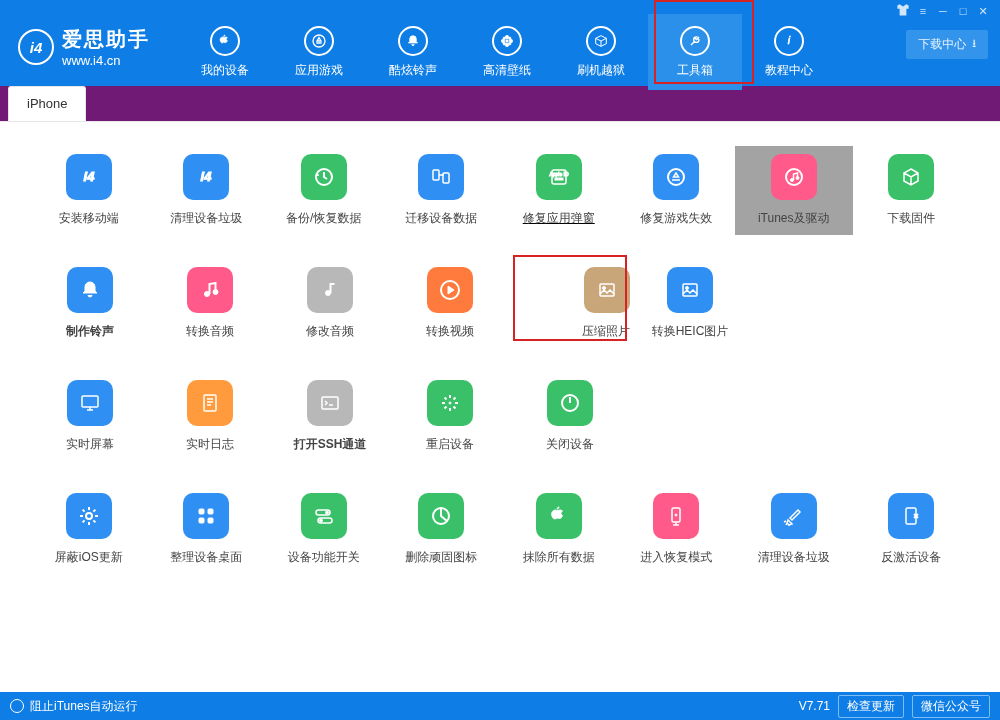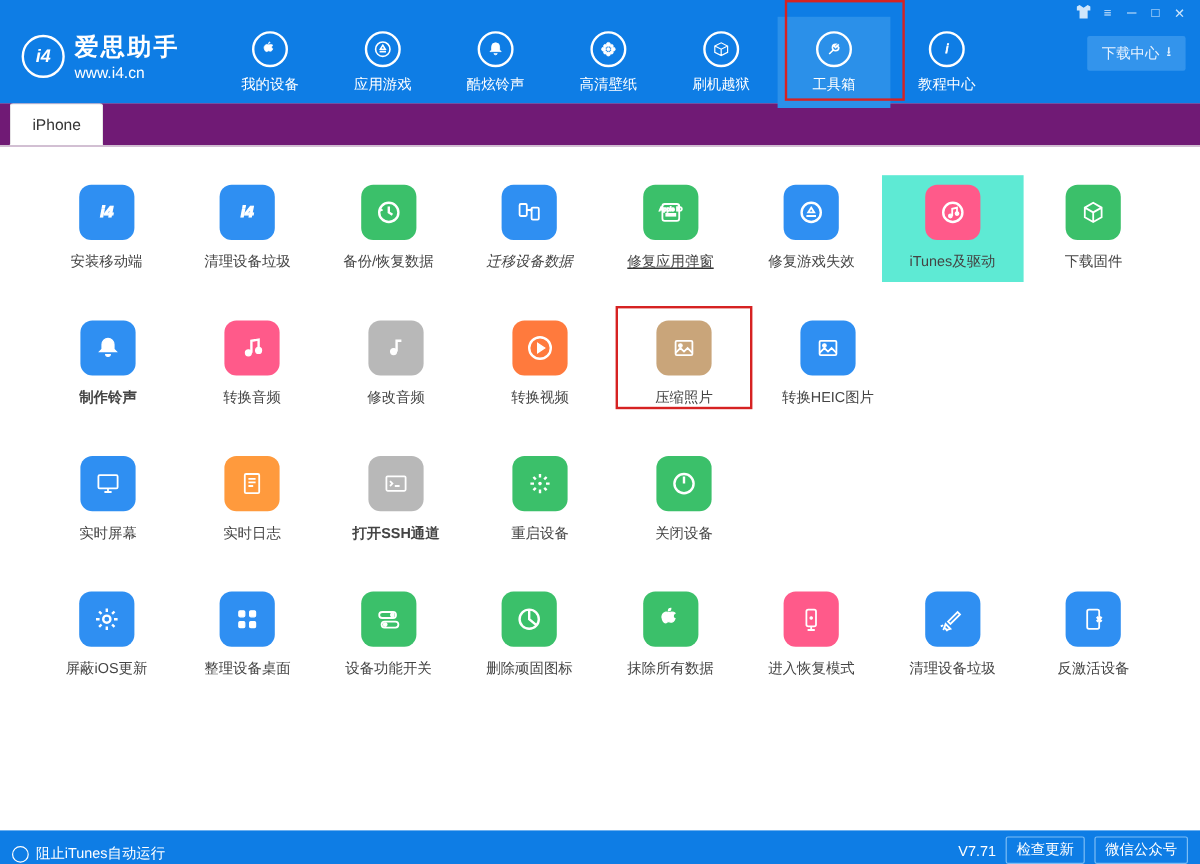--- a/index.html
+++ b/index.html
@@ -18,25 +18,25 @@
 .nav-item .circ svg{width:16px;height:16px;fill:#fff;stroke:#fff}
 .nav-item .lbl{font-size:12px}
 .hi-red{position:absolute;border:2px solid #d62222;pointer-events:none}
 .dlbtn{position:absolute;right:12px;top:30px;background:#3394ec;color:#e8f3ff;font-size:12px;padding:5px 12px;border-radius:2px;display:flex;align-items:center;gap:6px}
 .dlbtn .arr{font-size:11px}
 .tabs{height:36px;border-bottom:1px solid #e6e6e6;display:flex;align-items:flex-start;padding-left:8px;background:#701a75}
 .tab{padding:9px 18px;font-size:13px;color:#333;background:#fff;border:1px solid #e6e6e6;border-bottom:1px solid #fff;margin-bottom:-1px;border-top-left-radius:3px;border-top-right-radius:3px}
 .grid{flex:1;padding:24px 30px;overflow:auto}
 .row{display:flex;gap:0;margin-bottom:24px}
 .tool{width:120px;display:flex;flex-direction:column;align-items:center;gap:10px;cursor:pointer;padding:8px 0}
-.tool.hover{background:#5eead4}
+.tool.hover{background:#a3a3a3}
 .tic{width:46px;height:46px;border-radius:10px;display:flex;align-items:center;justify-content:center;color:#fff}
 .tic svg{width:24px;height:24px;fill:#fff;stroke:#fff}
 .tool .tl{font-size:12px;color:#444;white-space:nowrap}
-.footer{height:28px;background:#0e7de5;display:flex;align-items:flex-end;color:#fff;font-size:12px;padding:0 10px;justify-content:space-between}
+.footer{height:28px;background:#0e7de5;display:flex;align-items:center;color:#fff;font-size:12px;padding:0 10px;justify-content:space-between}
 .fleft{display:flex;align-items:center;gap:6px}
 .fright{display:flex;align-items:center;gap:8px}
 .fbtn{border:1px solid #7cbdf5;padding:2px 8px;border-radius:2px;cursor:pointer}
 .ocir{width:14px;height:14px;border:1.5px solid #fff;border-radius:50%}
 </style>
 </head>
 <body>
 
 <div class="header">
   <div class="winbar">
@@ -157,21 +157,21 @@
       <div class="tool" style="position: relative;">
         <div class="tic" style="background:#3bc06a">
           <svg viewBox="0 0 24 24">
             <circle cx="12" cy="12" r="8" fill="none" stroke-width="2"></circle>
             <path d="M12 7v5l3 2" fill="none" stroke-width="2"></path>
             <path d="M5 8l-1 3 3-1"></path>
           </svg>
         </div>
         <div class="tl">备份/恢复数据</div>
       </div>
-      <div class="tool" style="position: relative; font-style: italic;">
+      <div class="tool" style="position: relative;">
         <div class="tic" style="background:#2f8ff2">
           <svg viewBox="0 0 24 24">
             <rect x="4" y="5" width="6" height="10" rx="1" fill="none" stroke-width="1.5"></rect>
             <rect x="14" y="8" width="6" height="10" rx="1" fill="none" stroke-width="1.5"></rect>
             <path d="M10 10h4m-1-1l1 1-1 1" fill="none" stroke-width="1.5"></path>
           </svg>
         </div>
         <div class="tl">迁移设备数据</div>
       </div>
       <div class="tool" style="position: relative; text-decoration: underline;">
@@ -243,21 +243,21 @@
       </div>
       <div class="tool" style="position: relative;">
         <div class="tic" style="background:#ff7a3d">
           <svg viewBox="0 0 24 24">
             <circle cx="12" cy="12" r="9" fill="none" stroke-width="2"></circle>
             <path d="M10 8l6 4-6 4z"></path>
           </svg>
         </div>
         <div class="tl">转换视频</div>
       </div>
-      <div class="tool" style="position: relative;">
+      <div class="tool" style="position: relative; align-items: flex-end;">
         <div class="hi-red" style="left:3px;top:-4px;width:114px;height:86px"></div>
         <div class="tic" style="background:#c9a57a">
           <svg viewBox="0 0 24 24">
             <rect x="5" y="6" width="14" height="12" rx="1" fill="none" stroke-width="1.5"></rect>
             <circle cx="9" cy="10" r="1.5"></circle>
             <path d="M5 16l4-4 3 3 3-3 4 4" fill="none" stroke-width="1.5"></path>
           </svg>
         </div>
         <div class="tl">压缩照片</div>
       </div>

